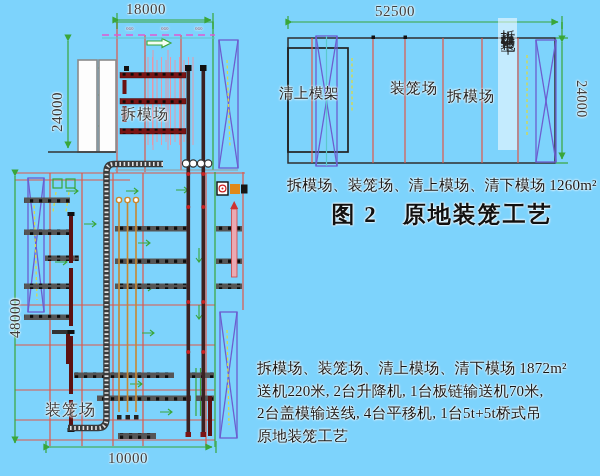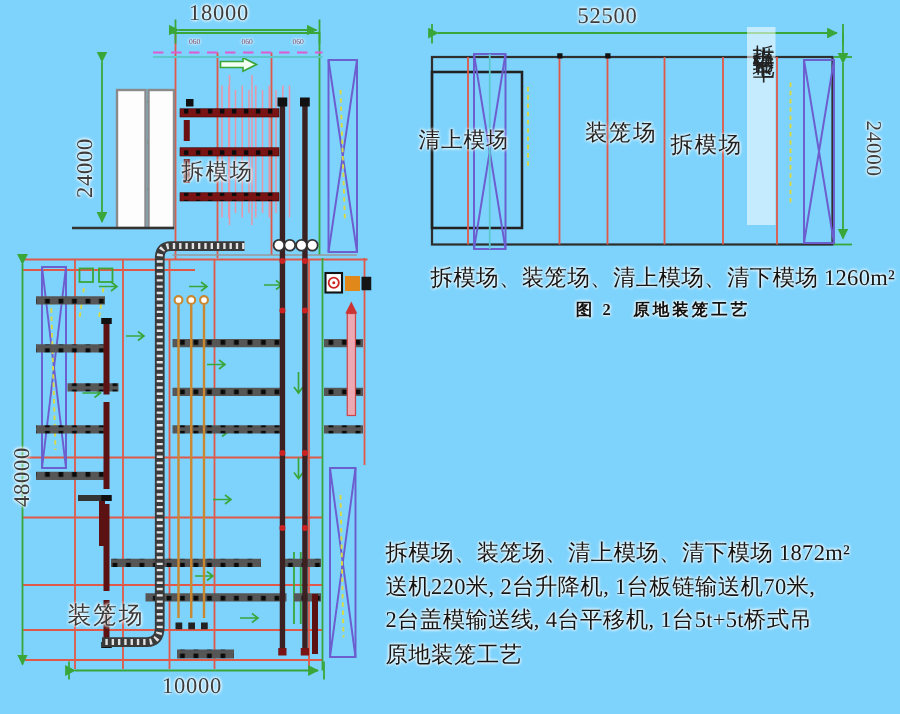--- a/index.html
+++ b/index.html
@@ -11,21 +11,21 @@
   .dim{font-size:15px;color:#3c3c3c;letter-spacing:.5px;}
   .dim-sm{font-size:14px;color:#3c3c3c;letter-spacing:.5px;}
   .rot-ccw{transform:rotate(-90deg);transform-origin:center;}
   .rot-cw{transform:rotate(90deg);transform-origin:center;}
   .ctr{text-align:center;}
   .area{font-size:15px;color:#3a3a3a;letter-spacing:1px;}
   .tick{font-size:5px;color:#7a4a6a;letter-spacing:0;}
   .vert{writing-mode:vertical-rl;text-orientation:upright;font-size:14.5px;color:#222;
         letter-spacing:2px;background:rgba(255,255,255,.55);}
   .note{font-size:15px;color:#151515;letter-spacing:.2px;}
-  .cap{font-size:11px;font-weight:700;color:#111;letter-spacing:2px;}
+  .cap{font-size:23px;font-weight:700;color:#111;letter-spacing:2px;}
   .ga{stroke:#3aa63a;fill:none;stroke-width:1.1;}
   .grn{stroke:#3aa63a;fill:none;stroke-width:1.2;}
   .red{stroke:#e05848;fill:none;stroke-width:1.2;}
   .pur{stroke:#6c5ecf;fill:none;stroke-width:1.3;}
   .yel{stroke:#d9d948;fill:none;stroke-width:1.3;stroke-dasharray:3 2.5;}
   .pnk{stroke:#e698a8;fill:none;stroke-width:1;}
 </style>
 </head>
 <body>
 
@@ -259,23 +259,23 @@
 <div class="lbl dim ctr" style="left:98px;top:1px;width:96px;">18000</div>
 <div class="lbl dim ctr rot-ccw" style="left:27px;top:104px;width:60px;height:16px;">24000</div>
 <div class="lbl dim ctr rot-ccw" style="left:-15px;top:310px;width:60px;height:16px;">48000</div>
 <div class="lbl dim ctr" style="left:98px;top:450px;width:60px;">10000</div>
 <div class="lbl tick" style="left:126px;top:26px;">060</div>
 <div class="lbl tick" style="left:161px;top:26px;">060</div>
 <div class="lbl tick" style="left:195px;top:26px;">060</div>
 <div class="lbl area" style="left:121px;top:105px;">拆模场</div>
 <div class="lbl area" style="left:45px;top:400px;font-size:16px;">装笼场</div>
 
-<div class="lbl dim ctr" style="left:365px;top:3px;width:60px;text-align:right;">52500</div>
+<div class="lbl dim ctr" style="left:365px;top:3px;width:60px;">52500</div>
 <div class="lbl dim-sm ctr rot-cw" style="left:551px;top:91px;width:60px;height:16px;">24000</div>
-<div class="lbl" style="left:279px;top:84px;font-size:14.5px;color:#222;letter-spacing:.5px;">清上模场</div>
+<div class="lbl" style="left:279px;top:84px;font-size:14.5px;color:#222;letter-spacing:.5px;">清上模架</div>
 <div class="lbl" style="left:390px;top:79px;font-size:15px;color:#222;letter-spacing:1px;">装笼场</div>
 <div class="lbl" style="left:447px;top:87px;font-size:15px;color:#222;letter-spacing:1px;">拆模场</div>
 <div class="vert" style="position:absolute;left:498px;top:18px;height:132px;">拆模中转地车</div>
 <div class="lbl note" style="left:277px;top:176px;margin-left:10px;">拆模场、装笼场、清上模场、清下模场 1260m²</div>
 <div class="lbl cap ctr" style="left:302px;top:199px;width:280px;">图 2　原地装笼工艺</div>
 
 <div class="lbl note" style="left:257px;top:337px;margin-top:22px;">拆模场、装笼场、清上模场、清下模场 1872m²</div>
 <div class="lbl note" style="left:257px;top:382px;text-align:right;">送机220米, 2台升降机, 1台板链输送机70米,</div>
 <div class="lbl note" style="left:257px;top:404px;">2台盖模输送线, 4台平移机, 1台5t+5t桥式吊</div>
 <div class="lbl note" style="left:257px;top:427px;">原地装笼工艺</div>

